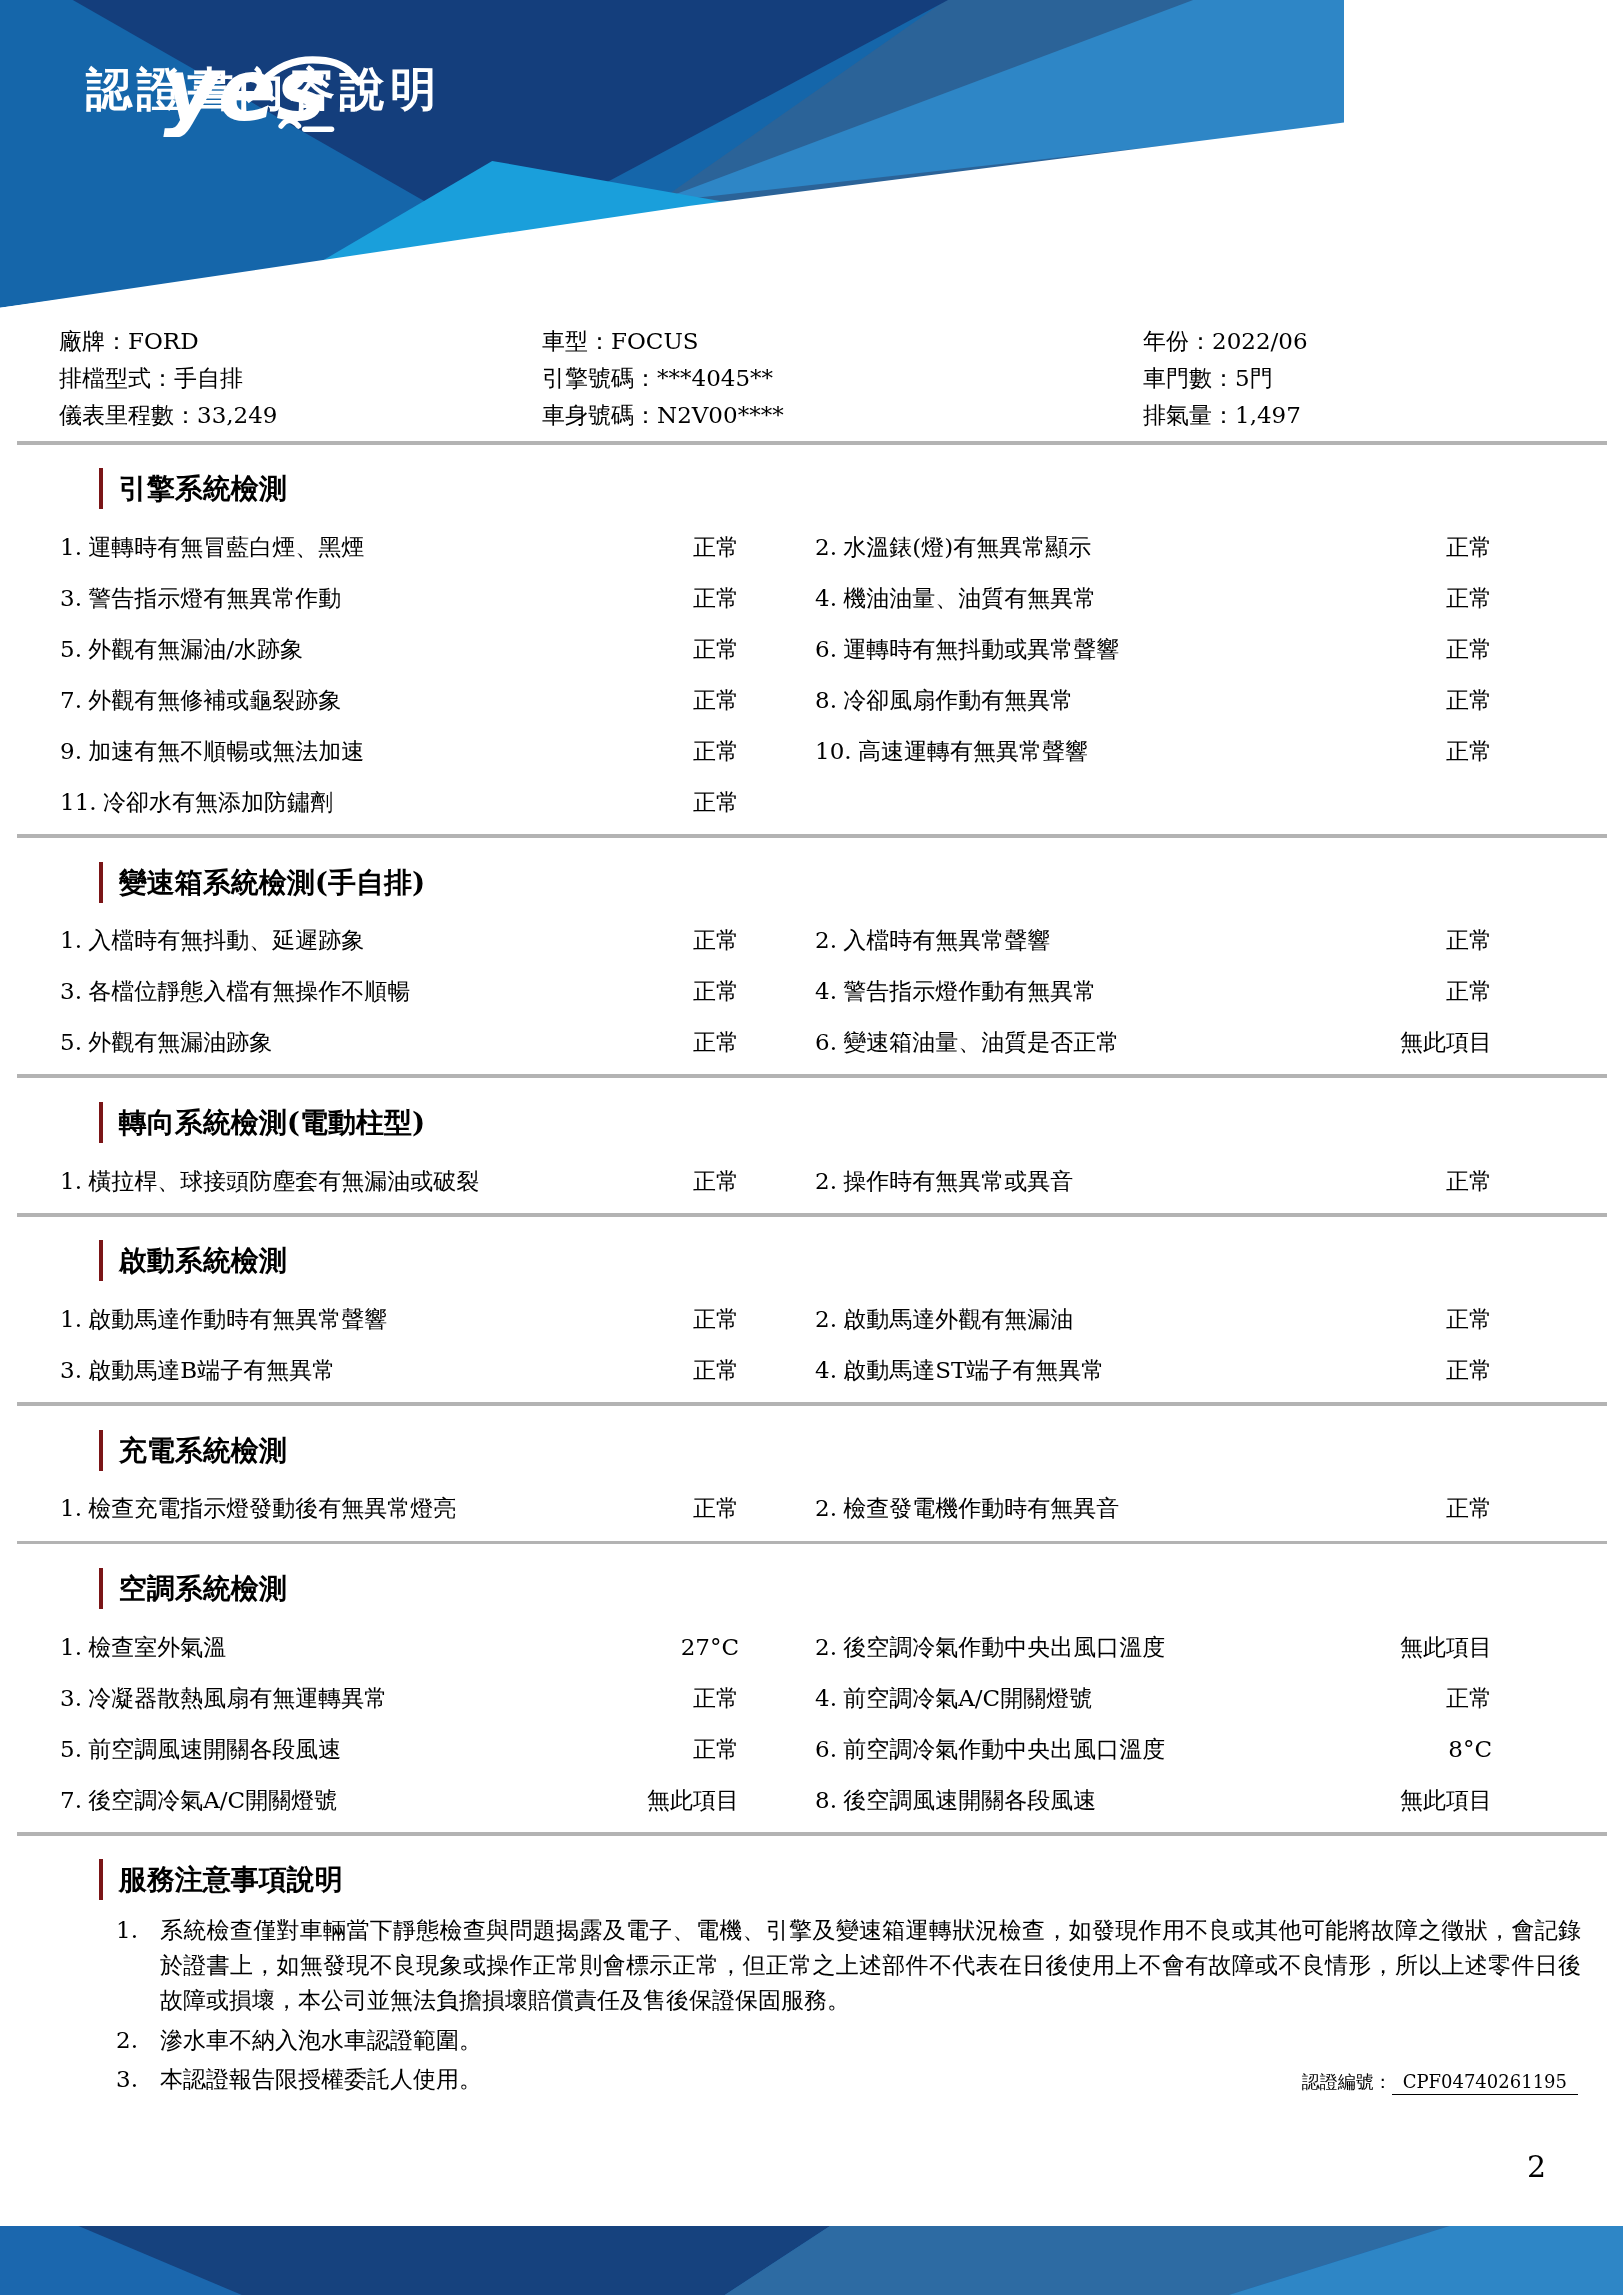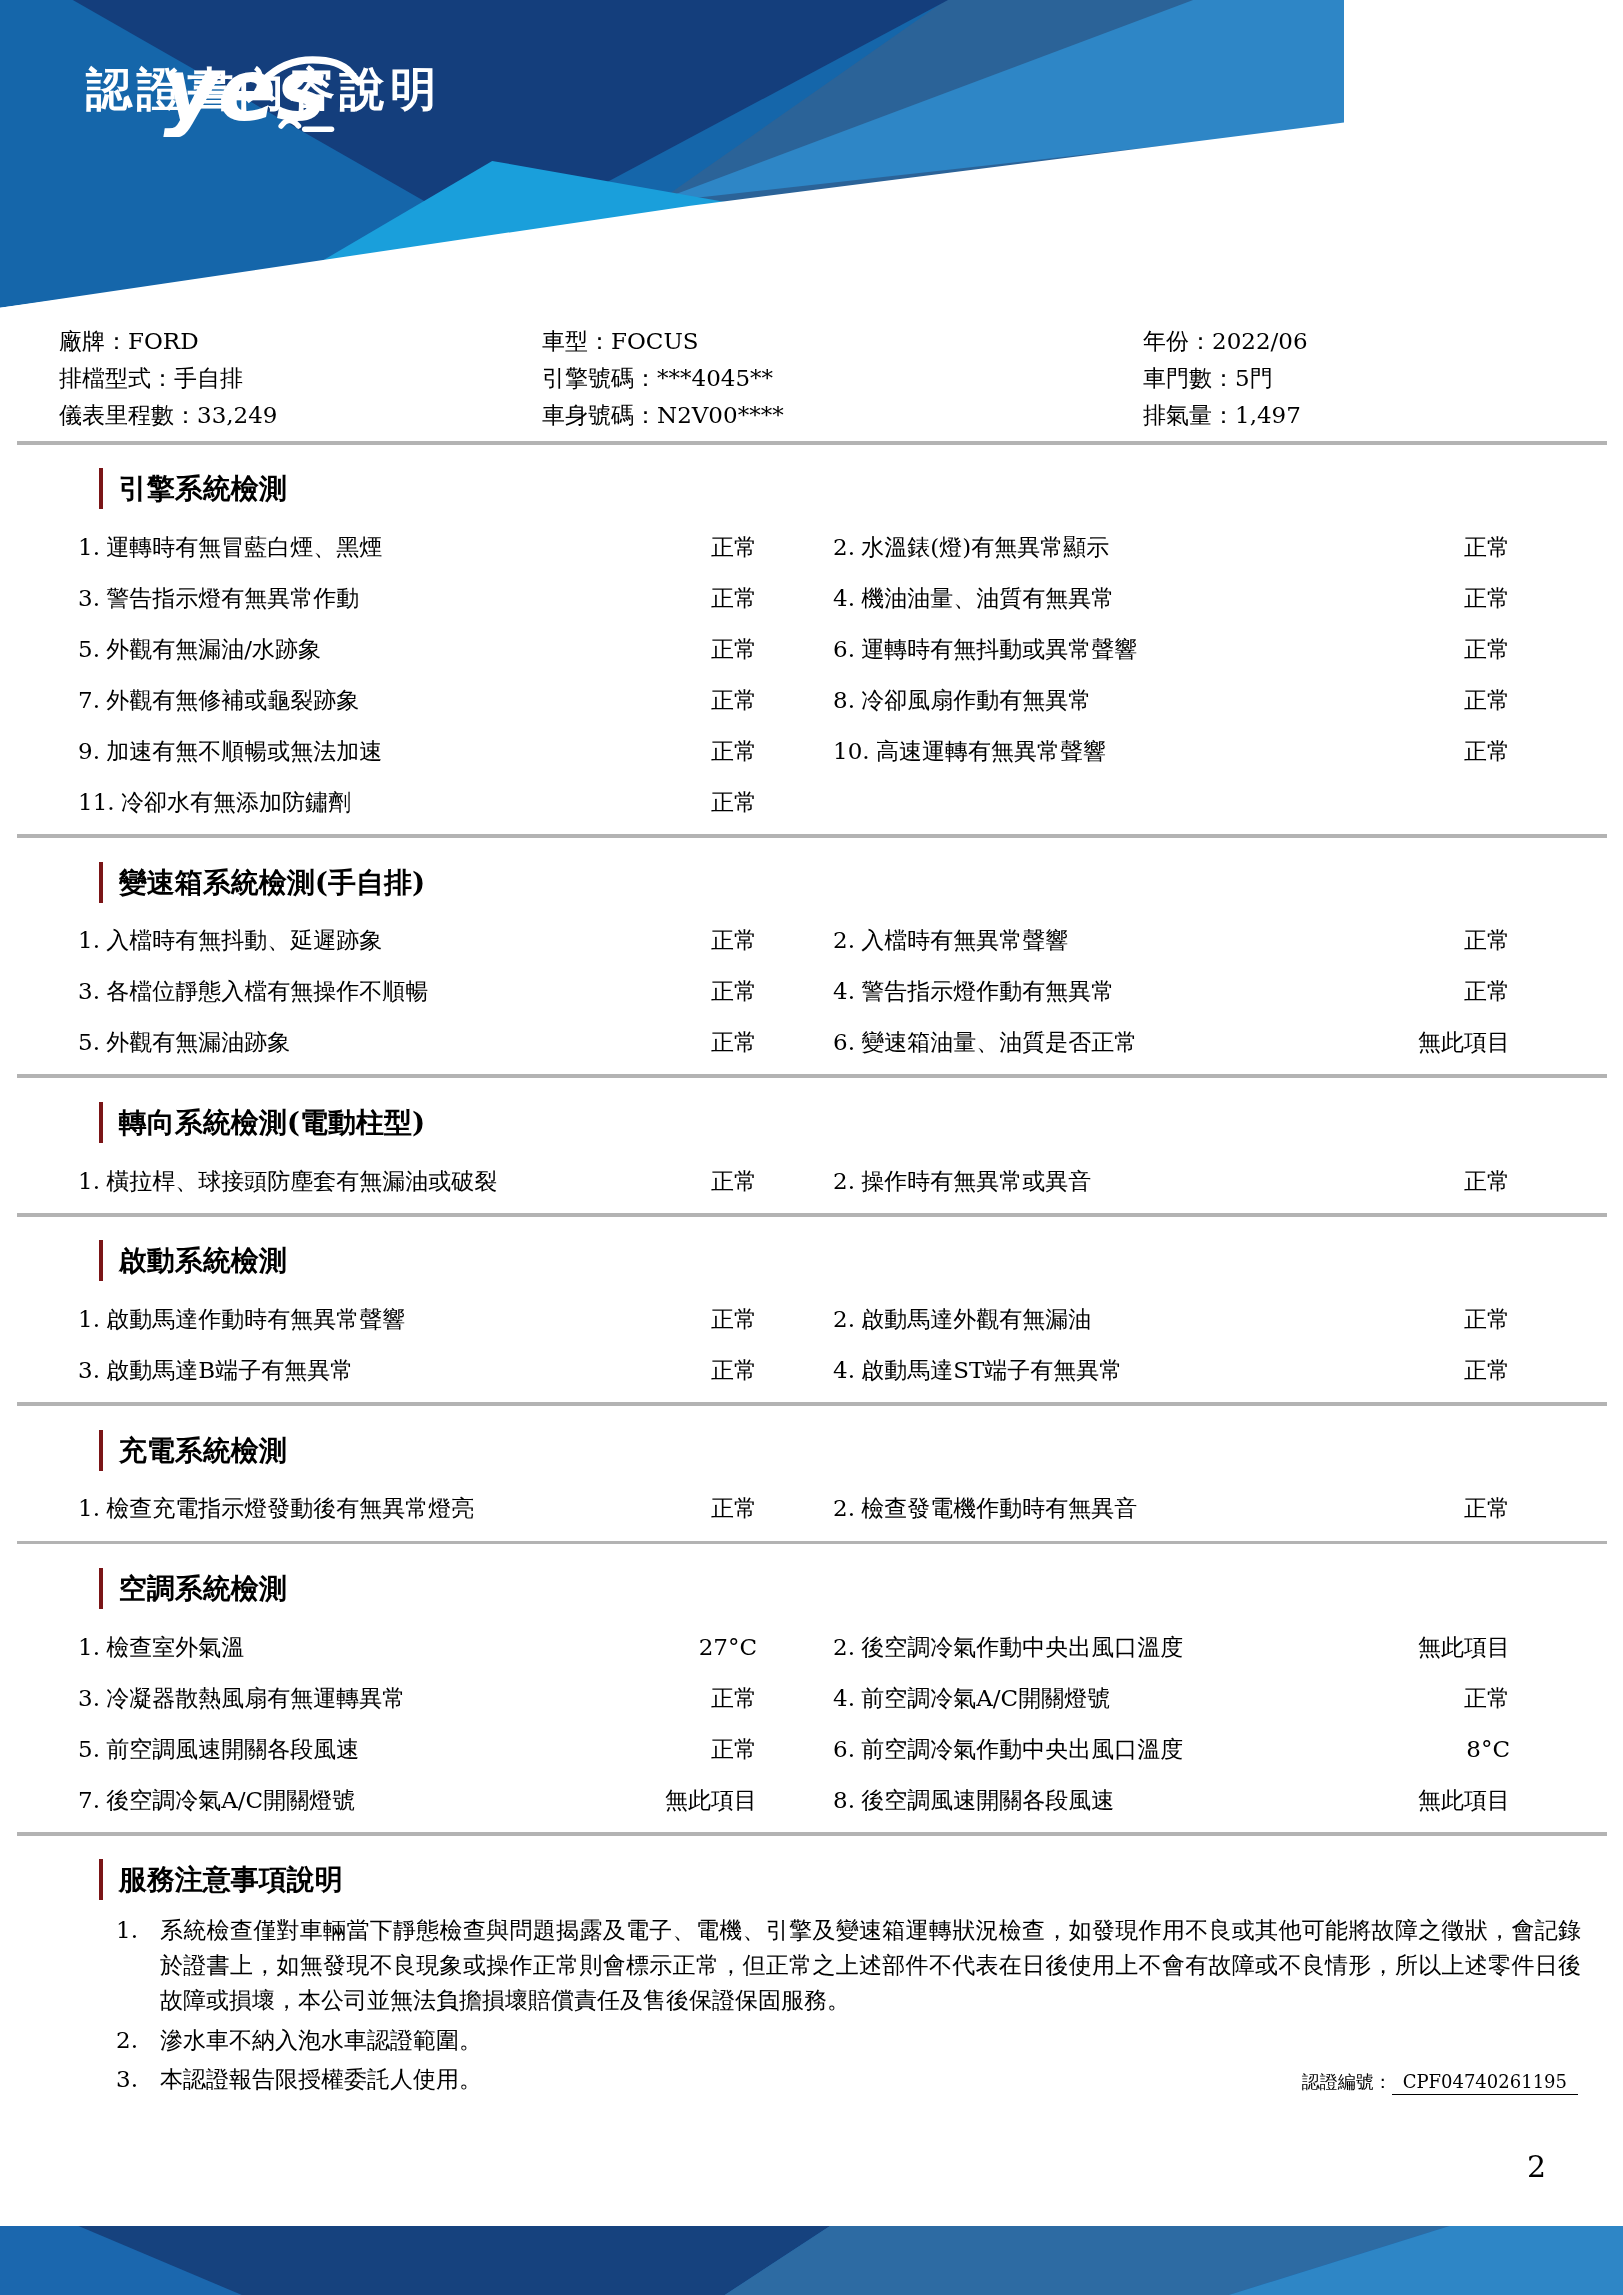--- a/index.html
+++ b/index.html
@@ -32,21 +32,21 @@
   .divider{height:3.9px;background:#b3b3b3;margin:6.3px 16.5px 0 16.5px;}
   
   .section-title{
     margin:23.6px 0 12.6px 99px;
     border-left:4.7px solid #7a1517;
     padding-left:15.7px;
     color:#000000;font-size:28px;font-weight:bold;line-height:41px;
   }
   .item-row{display:flex;height:51px;align-items:center;}
   .item-cell{display:flex;justify-content:space-between;align-items:center;font-size:23px;}
-  .item-cell.left{margin-left:78px;width:679px;}
+  .item-cell.left{margin-left:60px;width:679px;}
   .item-cell.right{margin-left:76px;width:677px;}
   .item-main{white-space:nowrap;}
   .item-no{margin-right:6.3px;}
   .item-status{white-space:nowrap;}
   
   .notes-block{position:relative;}
   .note{display:flex;margin-left:116px;width:1465px;font-size:23px;line-height:35px;margin-top:4.7px;}
   .note-no{width:44px;flex:none;}
   .note-text{flex:1;text-align:justify;}
   .cert-line{position:absolute;right:45px;bottom:3.1px;font-size:18px;white-space:nowrap;}

